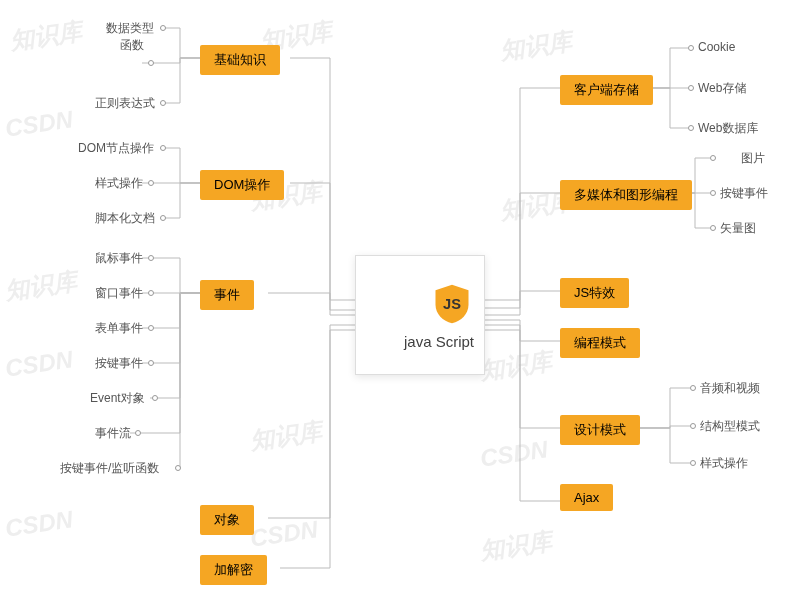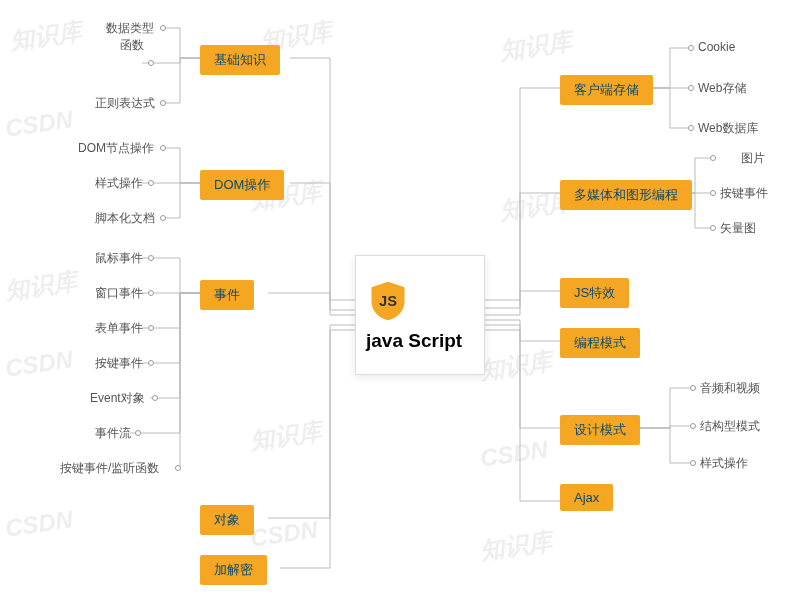--- a/index.html
+++ b/index.html
@@ -1,22 +1,22 @@
 <!DOCTYPE html>
 <html><head>
 <meta charset="utf-8">
 <style>
 *{margin:0;padding:0;box-sizing:border-box}
 body{width:800px;height:599px;background:#fff;font-family:"Microsoft YaHei",Arial,sans-serif;position:relative;overflow:hidden}
 .watermark{position:absolute;color:#eee;font-size:24px;font-weight:bold;font-style:italic;user-select:none;pointer-events:none;transform:rotate(-8deg)}
-.center-node{position:absolute;left:355px;top:255px;width:130px;height:120px;background:#fff;border:1px solid #ddd;box-shadow:0 2px 8px rgba(0,0,0,0.1);display:flex;flex-direction:column;align-items:flex-start;justify-content:center;padding:10px}
+.center-node{position:absolute;left:355px;top:255px;width:130px;height:120px;background:#fff;border:1px solid #ddd;box-shadow:0 2px 8px rgba(0,0,0,0.1);display:flex;flex-direction:column;align-items:flex-end;justify-content:center;padding:10px}
 .js-logo{width:44px;height:44px;display:flex;align-items:center;justify-content:center;margin-bottom:8px}
 .js-logo svg{width:44px;height:44px}
-.center-label{font-size:19px;font-weight:bold;color:#000000}
-.node{position:absolute;background:#f5a623;color:#0c4a6e;font-size:13px;padding:6px 14px;border-radius:2px;white-space:nowrap}
+.center-label{font-size:15px;font-weight:normal;color:#404040}
+.node{position:absolute;background:#f5a623;color:#000000;font-size:13px;padding:6px 14px;border-radius:2px;white-space:nowrap}
 .leaf{position:absolute;font-size:12px;color:#555;white-space:nowrap}
 .tick{position:absolute;width:6px;height:6px;border:1px solid #999;border-radius:50%;background:#fff}
 svg.connectors{position:absolute;left:0;top:0;width:800px;height:599px;pointer-events:none}
 svg.connectors path{stroke:#bbb;stroke-width:1;fill:none}
 </style>
 </head>
 <body>
 
 <div class="watermark" style="left:10px;top:20px">知识库</div>
 <div class="watermark" style="left:260px;top:20px">知识库</div>

